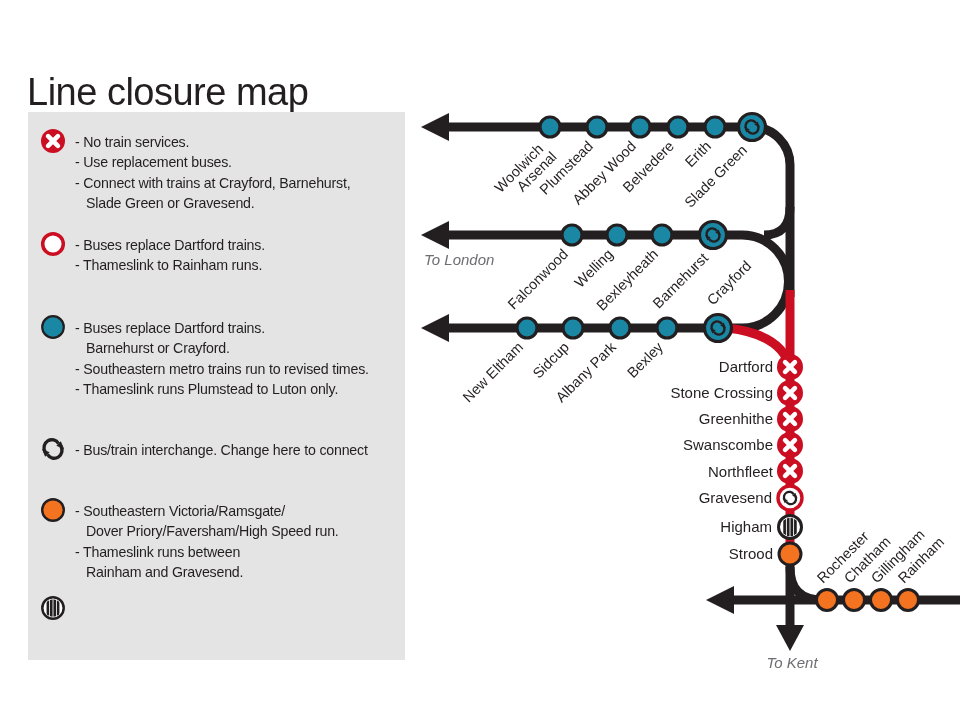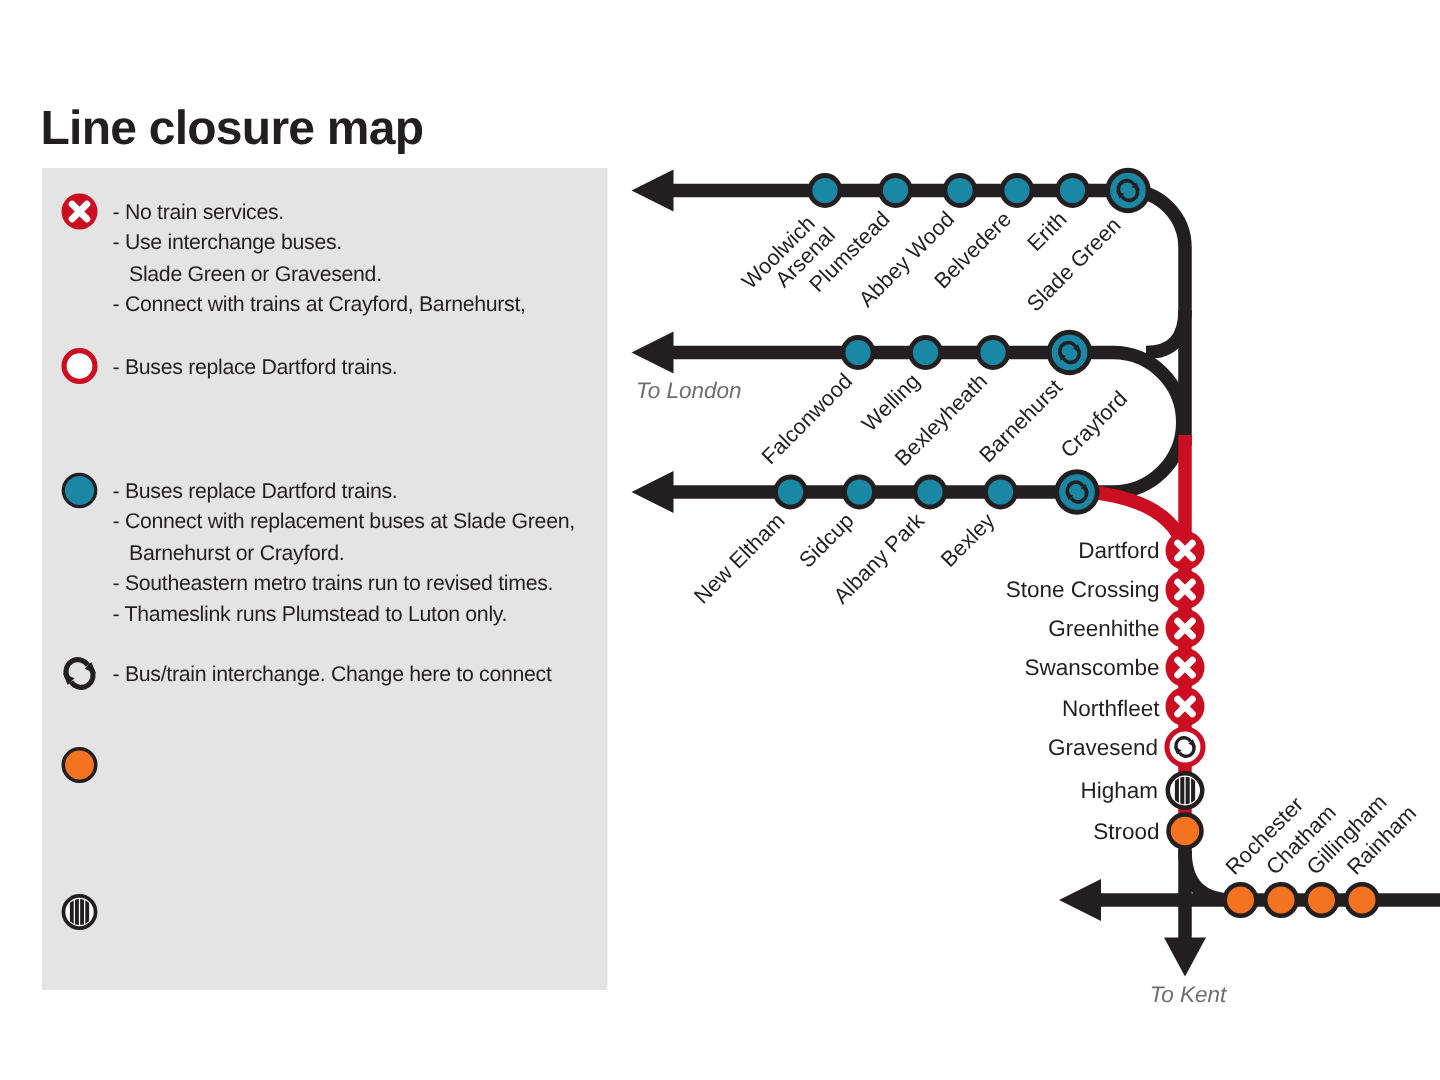--- a/index.html
+++ b/index.html
@@ -1,21 +1,21 @@
 <!DOCTYPE html>
 <html><head>
 <meta charset="utf-8">
 <style>
   html,body{margin:0;padding:0;}
   body{
     width:960px;height:720px;position:relative;background:#fff;
     font-family:"Liberation Sans",sans-serif;color:#231f20;overflow:hidden;
   }
   .title{
-    position:absolute;left:27px;top:46px;font-size:32px;font-weight:700;
+    position:absolute;left:27px;top:46px;font-size:38px;font-weight:400;
     letter-spacing:-0.5px;
   }
   .legend{
     position:absolute;left:28px;top:112px;width:377px;height:548px;
     background:#e4e4e4;
   }
   .legend-item{position:absolute;left:0;right:0;}
   .licon{position:absolute;left:12px;top:-4px;width:26px;height:26px;}
   .licon svg{display:block;}
   .ltext{
@@ -62,46 +62,46 @@
 
   <div class="legend-item" style="top:20px">
     <span class="licon">
       <svg viewBox="-13 -13 26 26" width="26" height="26">
         <circle r="12" fill="#cc0e22"></circle>
           <use href="#xmark" color="#ffffff"></use>
       </svg>
     </span>
     <div class="ltext">
       <div class="lline">- No train services.</div>
-      <div class="lline">- Use interchange buses.</div>
+      <div class="lline">- Use replacement buses.</div>
+      <div class="lline">- Connect with trains at Crayford, Barnehurst,</div>
       <div class="lline cont">Slade Green or Gravesend.</div>
-      <div class="lline">- Connect with trains at Crayford, Barnehurst,</div>
     </div>
   </div>
 
   <div class="legend-item" style="top:123px">
     <span class="licon">
       <svg viewBox="-13 -13 26 26" width="26" height="26">
         <circle r="10.3" fill="#ffffff" stroke="#cc0e22" stroke-width="3.5"></circle>
       </svg>
     </span>
     <div class="ltext">
       <div class="lline">- Buses replace Dartford trains.</div>
+      <div class="lline">- Thameslink to Rainham runs.</div>
     </div>
   </div>
 
   <div class="legend-item" style="top:206px">
     <span class="licon">
       <svg viewBox="-13 -13 26 26" width="26" height="26">
         <circle r="10.8" fill="#1a87a5" stroke="#231f20" stroke-width="2.2"></circle>
       </svg>
     </span>
     <div class="ltext">
       <div class="lline">- Buses replace Dartford trains.</div>
-      <div class="lline">- Connect with replacement buses at Slade Green,</div>
       <div class="lline cont">Barnehurst or Crayford.</div>
       <div class="lline">- Southeastern metro trains run to revised times.</div>
       <div class="lline">- Thameslink runs Plumstead to Luton only.</div>
     </div>
   </div>
 
   <div class="legend-item" style="top:328px">
     <span class="licon">
       <svg viewBox="-13 -13 26 26" width="26" height="26">
         <use href="#swirl" color="#231f20" transform="scale(1.12)"></use>
@@ -111,20 +111,26 @@
       <div class="lline">- Bus/train interchange. Change here to connect</div>
     </div>
   </div>
 
   <div class="legend-item" style="top:389px">
     <span class="licon">
       <svg viewBox="-13 -13 26 26" width="26" height="26">
         <circle r="10.8" fill="#f37321" stroke="#231f20" stroke-width="2.4"></circle>
       </svg>
     </span>
+    <div class="ltext">
+      <div class="lline">- Southeastern Victoria/Ramsgate/</div>
+      <div class="lline cont">Dover Priory/Faversham/High Speed run.</div>
+      <div class="lline">- Thameslink runs between</div>
+      <div class="lline cont">Rainham and Gravesend.</div>
+    </div>
   </div>
 
   <div class="legend-item" style="top:487px">
     <span class="licon">
       <svg viewBox="-13 -13 26 26" width="26" height="26">
         <circle r="10.7" fill="#ffffff" stroke="#231f20" stroke-width="2.5"></circle>
         <use href="#stripes" color="#231f20" transform="scale(0.95)"></use>
       </svg>
     </span>
   </div>

